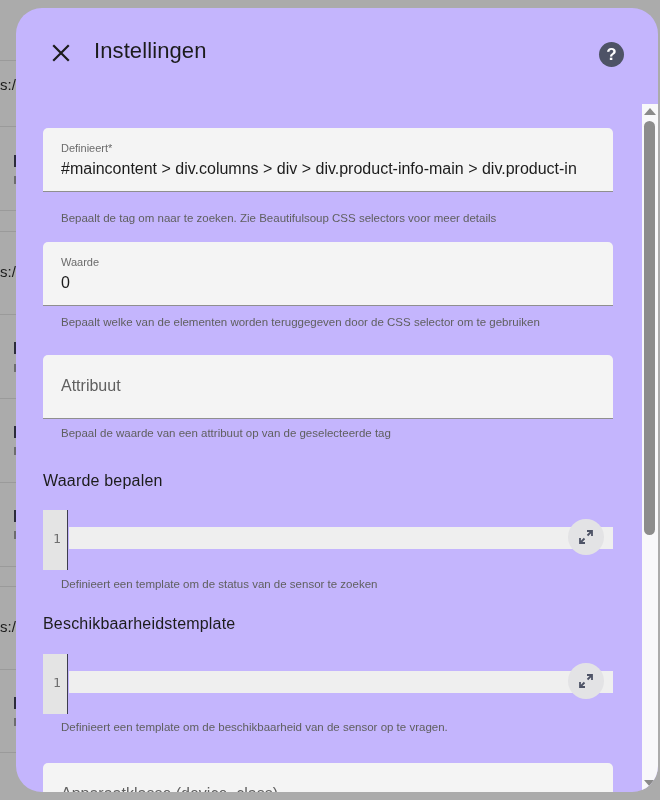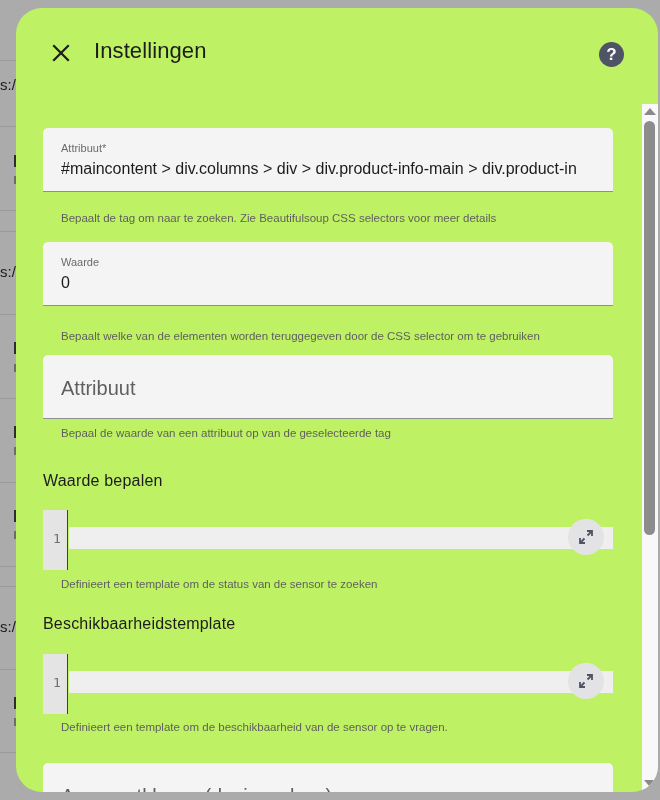--- a/index.html
+++ b/index.html
@@ -23,21 +23,21 @@
   .bg-mark {
     position: absolute; left: 14px; width: 4px; height: 12px; background: #2c2c3a;
   }
   .bg-sub {
     position: absolute; left: 14px; width: 3px; height: 8px; background: #6c6c6c;
   }
 
   
   .dialog {
     position: absolute; left: 16px; top: 8px; width: 642px; height: 784px;
-    background: #bef264;
+    background: #c4b5fd;
     border-radius: 26px;
     overflow: hidden;
     padding-left: 44px;
   }
   .header {
     position: absolute; left: 0; top: 0; width: 100%; height: 92px;
   }
   .close-btn {
     position: absolute; left: 30px; top: 30px; width: 30px; height: 30px;
     display: flex; align-items: center; justify-content: center;
@@ -85,21 +85,21 @@
     cursor: text;
   }
   .tf-label {
     position: absolute; left: 18px; top: 14px; font-size: 11px; color: #6b6b6b;
   }
   .tf-value {
     position: absolute; left: 18px; top: 32px; font-size: 16px; color: #1c1c1c;
     white-space: nowrap; overflow: hidden; width: 536px;
   }
   .tf-placeholder {
-    position: absolute; left: 18px; top: 22px; font-size: 20px; color: #5f5f5f;
+    position: absolute; left: 18px; top: 22px; font-size: 16px; color: #5f5f5f;
   }
   .helper {
     position: absolute; left: 18px; font-size: 11.5px; color: #5f5f5f;
     white-space: nowrap;
   }
   .section-title {
     position: absolute; left: 0; font-size: 16px; color: #1c1c1c; letter-spacing: 0.2px;
   }
   .code-editor {
     position: absolute; left: 0; width: 570px; height: 60px;
@@ -167,30 +167,30 @@
     </div>
     <div class="title">Instellingen</div>
     <div class="help-btn">
       <span>?</span>
     </div>
   </div>
 
   <div class="content">
 
     <div class="textfield" style="top:0">
-      <span class="tf-label">Attribuut*</span>
+      <span class="tf-label">Definieert*</span>
       <span class="tf-value">#maincontent &gt; div.columns &gt; div &gt; div.product-info-main &gt; div.product-in</span>
     </div>
     <div class="helper" style="top:84px">Bepaalt de tag om naar te zoeken. Zie Beautifulsoup CSS selectors voor meer details</div>
 
     <div class="textfield" style="top:114px">
       <span class="tf-label">Waarde</span>
       <span class="tf-value">0</span>
     </div>
-    <div class="helper" style="top:202px">Bepaalt welke van de elementen worden teruggegeven door de CSS selector om te gebruiken</div>
+    <div class="helper" style="top:188px">Bepaalt welke van de elementen worden teruggegeven door de CSS selector om te gebruiken</div>
 
     <div class="textfield" style="top:227px">
       <span class="tf-placeholder">Attribuut</span>
     </div>
     <div class="helper" style="top:299px">Bepaal de waarde van een attribuut op van de geselecteerde tag</div>
 
     <div class="section-title" style="top:344px">Waarde bepalen</div>
     <div class="code-editor" style="top:382px">
       <div class="gutter">
         <span class="line-no">1</span>

